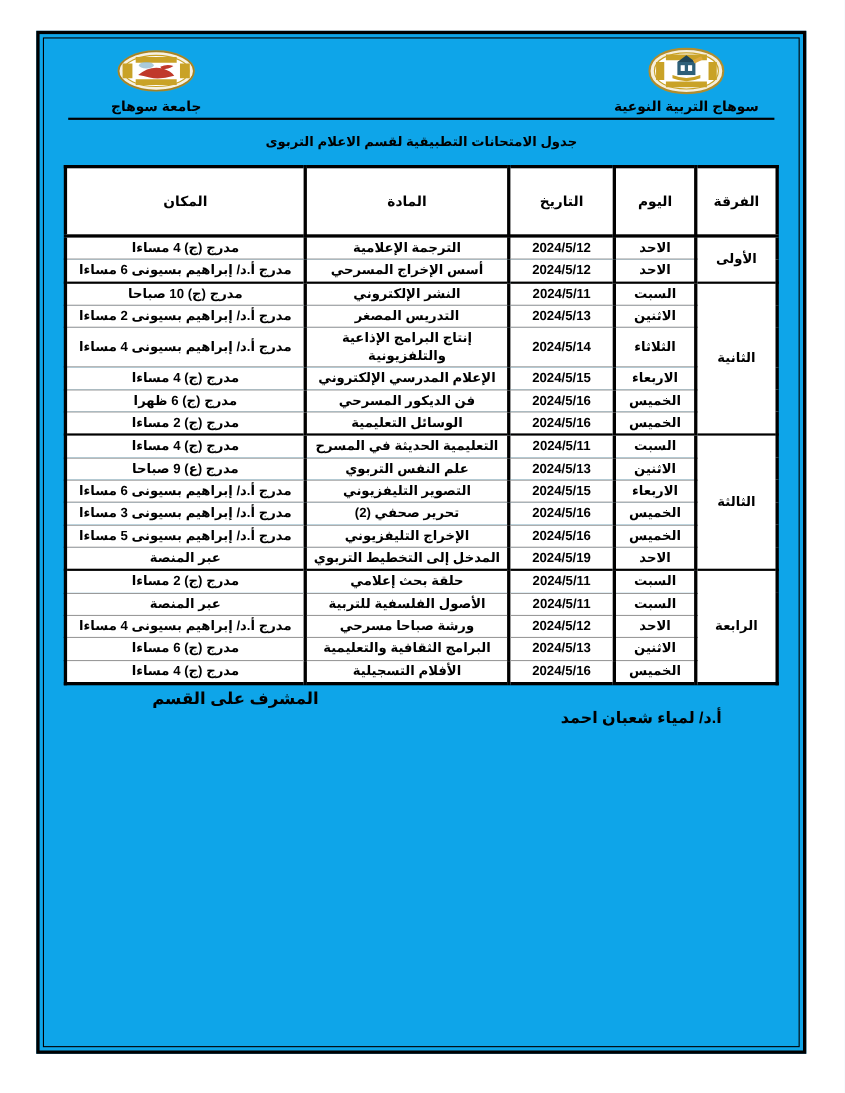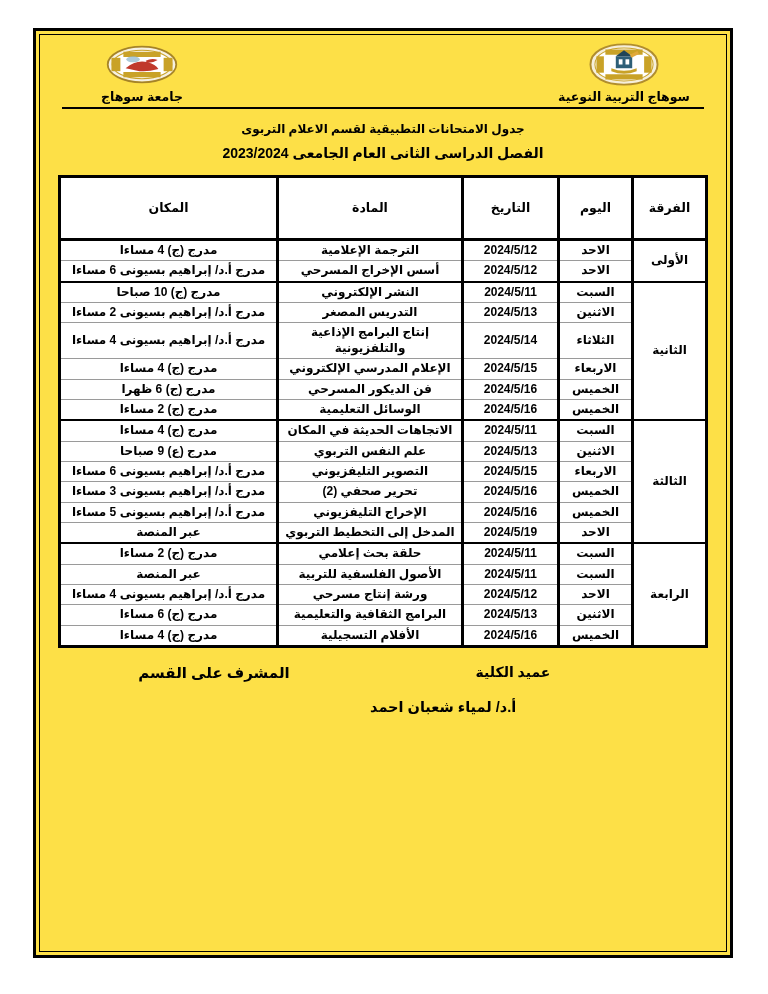--- a/index.html
+++ b/index.html
@@ -18,21 +18,21 @@
 
   
   .page-frame {
     position: absolute;
     left: 33px;
     top: 28px;
     width: 700px;
     height: 930px;
     border: 3px solid #000;
     box-sizing: border-box;
-    background: #fde047;
+    background: #0ea5e9;
   }
   .page-frame::after {
     content: "";
     position: absolute;
     left: 3px;
     top: 3px;
     right: 3px;
     bottom: 3px;
     border: 1px solid #000;
     pointer-events: none;
@@ -139,37 +139,37 @@
   td.subject-cell{ border-left: 3px solid #000 !important; }
 
   tr.group-start > td { border-top: 2.5px solid #000; }
 
   
   .signatures {
     display: flex;
     flex-direction: row-reverse;
     justify-content: flex-start;
     align-items: flex-start;
-    margin-top: 16px;
+    margin-top: 3px;
     font-size: 14px;
     font-weight: bold;
   }
   .sig-supervisor {
     width: 48%;
     text-align: center;
     font-size: 15px;
   }
   .sig-dean {
     width: 44%;
     text-align: center;
   }
   .sig-dean .dean-name {
     margin-top: 19px;
     font-size: 14.5px;
-    text-align: left;
+    text-align: right;
   }
 </style>
 </head>
 <body>
 
 <div class="page-frame">
   <div class="page-inner">
 
     <div class="letterhead">
 
@@ -204,21 +204,20 @@
           <path d="M38 36 q17 7 34 0 l0 4 q-17 7 -34 0 z" fill="#c9a227"></path>
           <path d="M63 18 l10 -5 l2 4 l-10 5 z" fill="#e0a93b"></path>
         </svg>
         <div class="brand-name">سوهاج التربية النوعية</div>
       </div>
     </div>
 
     <hr class="rule">
 
     <div class="doc-title">جدول الامتحانات التطبيقية لقسم الاعلام التربوى</div>
-    <div class="doc-subtitle">الفصل الدراسى الثانى العام الجامعى 2023/2024</div>
 
     <table class="schedule">
       <colgroup>
         <col class="col-grade">
           <col class="col-day">
           <col class="col-date">
         <col class="col-subject">
           <col class="col-place">
       </colgroup>
       <thead>
@@ -278,21 +277,21 @@
           <tr>
             <td class="day-cell">الخميس</td>
             <td class="date-cell">2024/5/16</td>
             <td class="subject-cell">الوسائل التعليمية</td>
             <td class="place-cell">مدرج (ج) 2 مساءا</td>
           </tr>
           <tr class="group-start">
             <td class="grade-cell" rowspan="6">الثالثة</td>
             <td class="day-cell">السبت</td>
             <td class="date-cell">2024/5/11</td>
-            <td class="subject-cell">الاتجاهات الحديثة في المكان</td>
+            <td class="subject-cell">التعليمية الحديثة في المسرح</td>
             <td class="place-cell">مدرج (ج) 4 مساءا</td>
           </tr>
           <tr>
             <td class="day-cell">الاثنين</td>
             <td class="date-cell">2024/5/13</td>
             <td class="subject-cell">علم النفس التربوي</td>
             <td class="place-cell">مدرج (ع) 9 صباحا</td>
           </tr>
           <tr>
             <td class="day-cell">الاربعاء</td>
@@ -327,21 +326,21 @@
           </tr>
           <tr>
             <td class="day-cell">السبت</td>
             <td class="date-cell">2024/5/11</td>
             <td class="subject-cell">الأصول الفلسفية للتربية</td>
             <td class="place-cell">عبر المنصة</td>
           </tr>
           <tr>
             <td class="day-cell">الاحد</td>
             <td class="date-cell">2024/5/12</td>
-            <td class="subject-cell">ورشة إنتاج مسرحي</td>
+            <td class="subject-cell">ورشة صباحا مسرحي</td>
             <td class="place-cell">مدرج أ.د/ إبراهيم بسيونى 4 مساءا</td>
           </tr>
           <tr>
             <td class="day-cell">الاثنين</td>
             <td class="date-cell">2024/5/13</td>
             <td class="subject-cell">البرامج الثقافية والتعليمية</td>
             <td class="place-cell">مدرج (ج) 6 مساءا</td>
           </tr>
           <tr>
             <td class="day-cell">الخميس</td>
@@ -350,19 +349,18 @@
             <td class="place-cell">مدرج (ج) 4 مساءا</td>
           </tr>
         </tbody>
     </table>
 
     <div class="signatures">
       <div class="sig-supervisor">
         <div>المشرف على القسم</div>
       </div>
       <div class="sig-dean">
-        <div>عميد الكلية</div>
         <div class="dean-name">أ.د/ لمياء شعبان احمد</div>
       </div>
     </div>
 
   </div>
 </div>
 
 </body></html>

